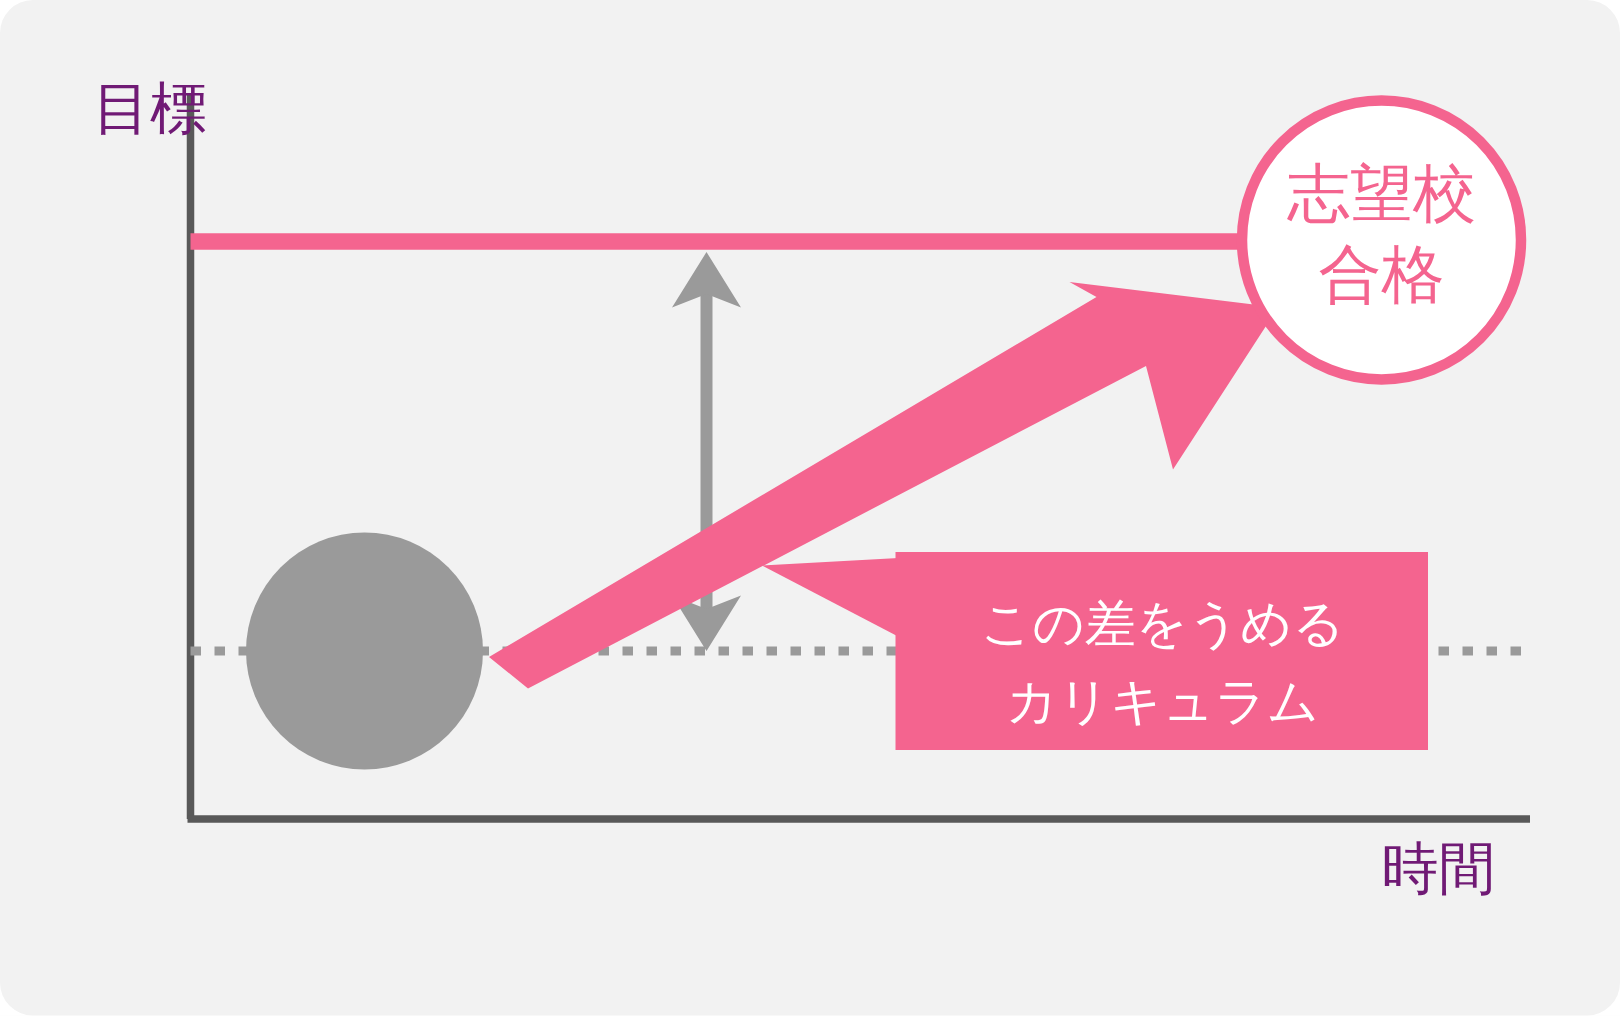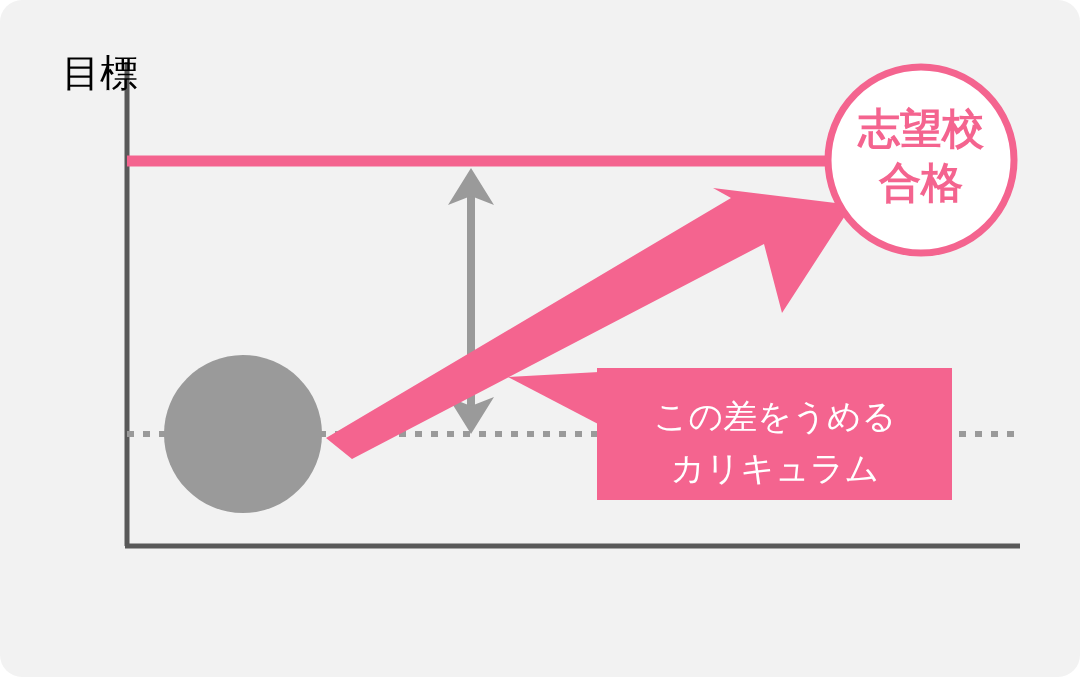--- a/index.html
+++ b/index.html
@@ -30,21 +30,21 @@
   }
   #figure-svg {
     position: absolute;
     left: 0;
     top: 0;
     width: 1080px;
     height: 677px;
   }
   .axis-label {
     position: absolute;
-    color: #000000;
+    color: #701a75;
     font-size: 38px;
     line-height: 1.02;
     letter-spacing: 0px;
     font-weight: 400;
     white-space: pre;
   }
   #y-axis-label {
     left: 62px;
     top: 54px;
     width: 46px;
@@ -68,21 +68,20 @@
     font-size: 40px;
     line-height: 1.1;
   }
   #goal-circle-label {
     left: 824px;
     top: 102px;
     width: 194px;
     color: #f4648f;
     font-size: 42px;
     line-height: 1.28;
-    font-weight: bold;
   }
   #callout-label {
     left: 599px;
     top: 391px;
     width: 352px;
     color: #ffffff;
     font-size: 34px;
     line-height: 1.52;
     text-align: center;
   }
@@ -117,20 +116,21 @@
     <g>
       <polygon points="599,372 508,377 600,425" fill="#f4648f"></polygon>
       <rect x="597" y="368" width="355" height="132" fill="#f4648f"></rect>
     </g>
 
     <circle cx="921" cy="160" r="93" fill="#ffffff" stroke="#f4648f" stroke-width="7"></circle>
   </svg>
 
   <div class="axis-label" id="y-axis-label">目標</div>
 
+  <div class="axis-label" id="x-axis-label">時間</div>
 
 
   <div class="node-label" id="goal-circle-label">志望校
 合格</div>
 
   <div class="node-label" id="callout-label">この差をうめる
 カリキュラム</div>
 
 </div>
 

